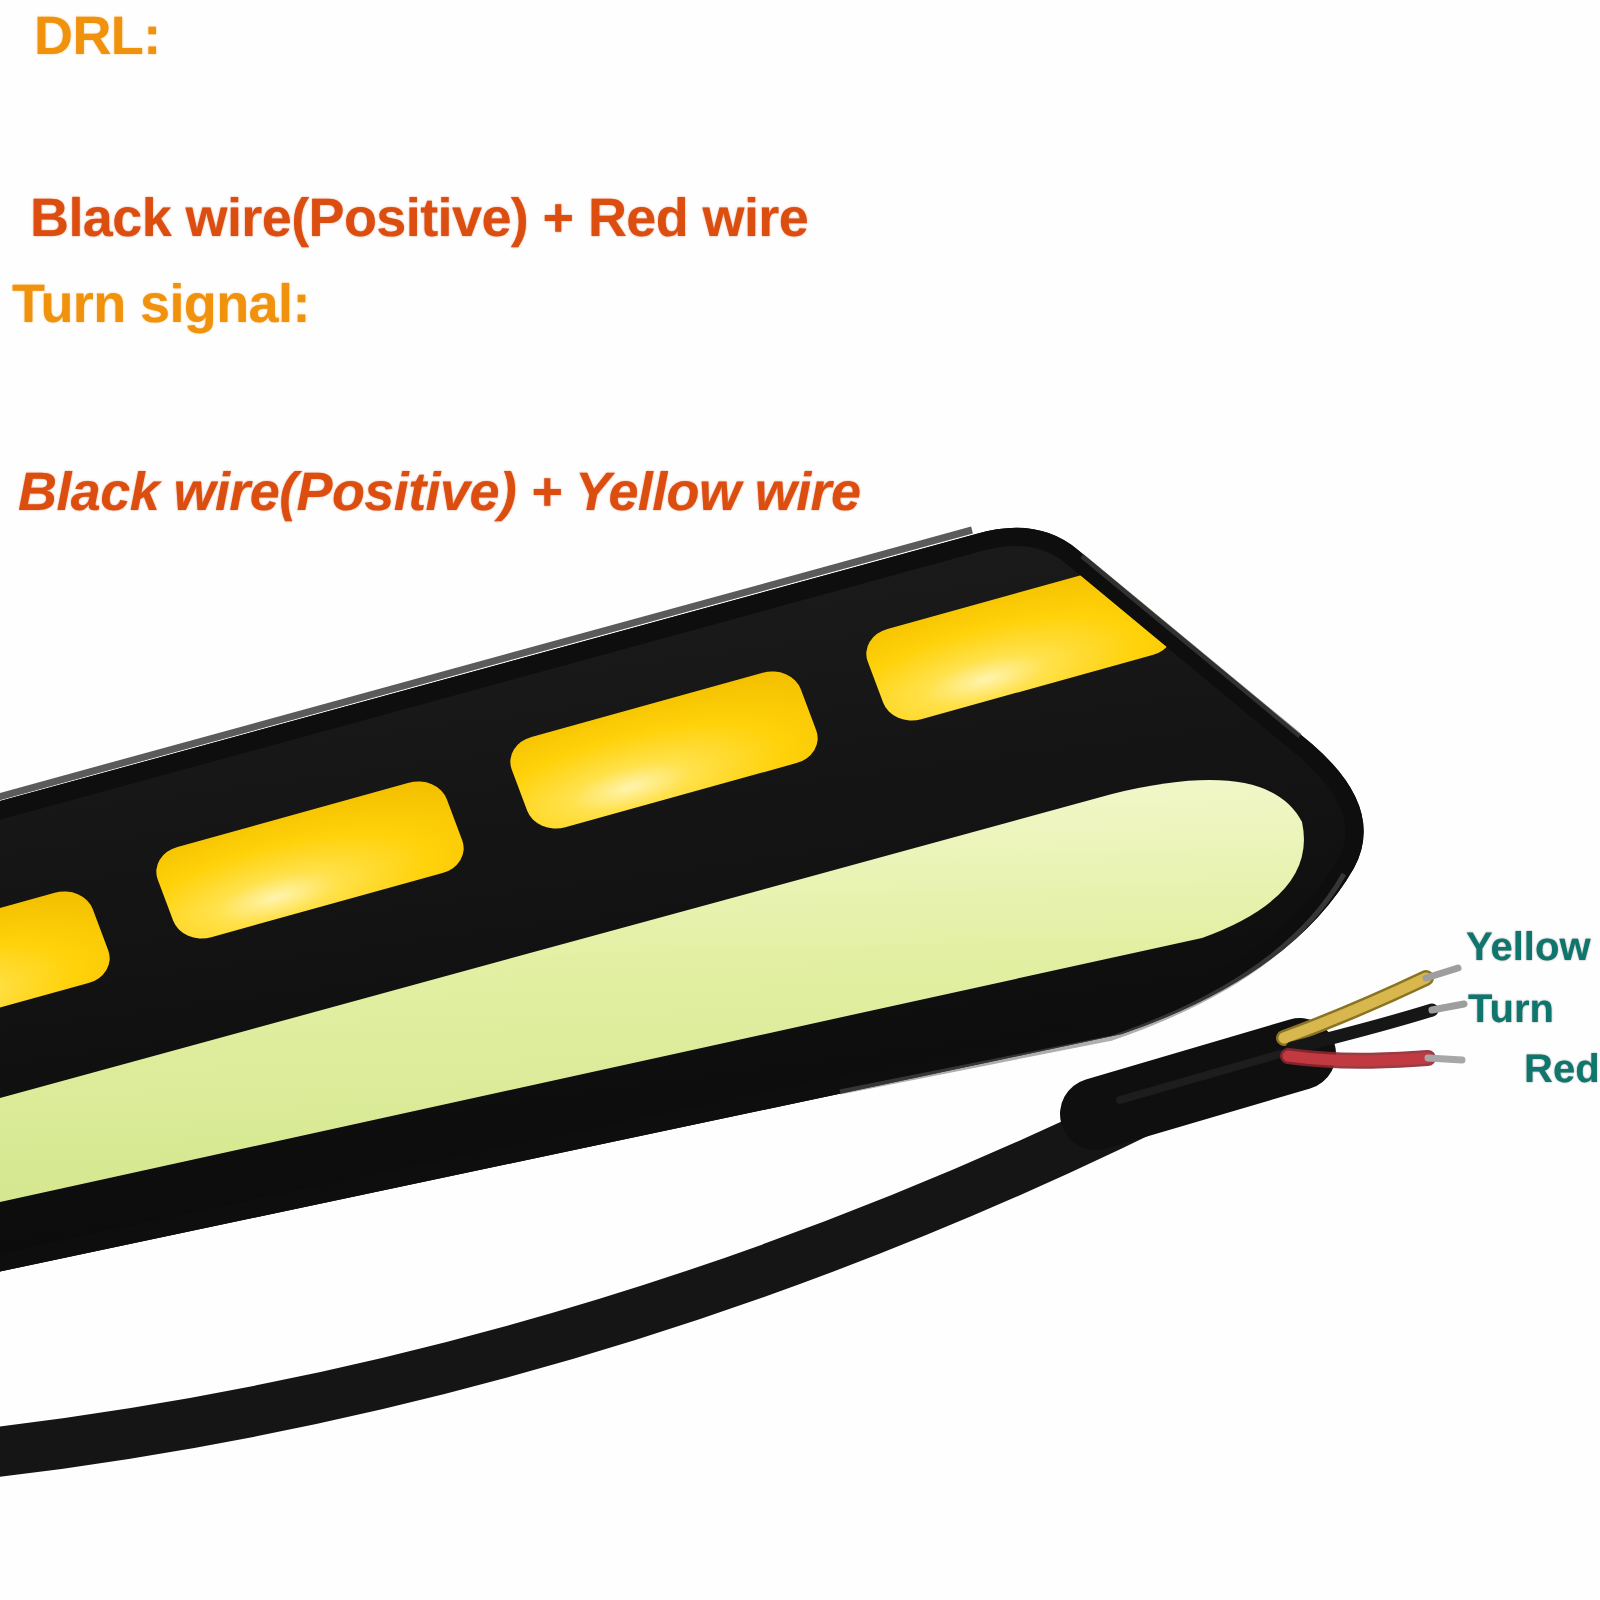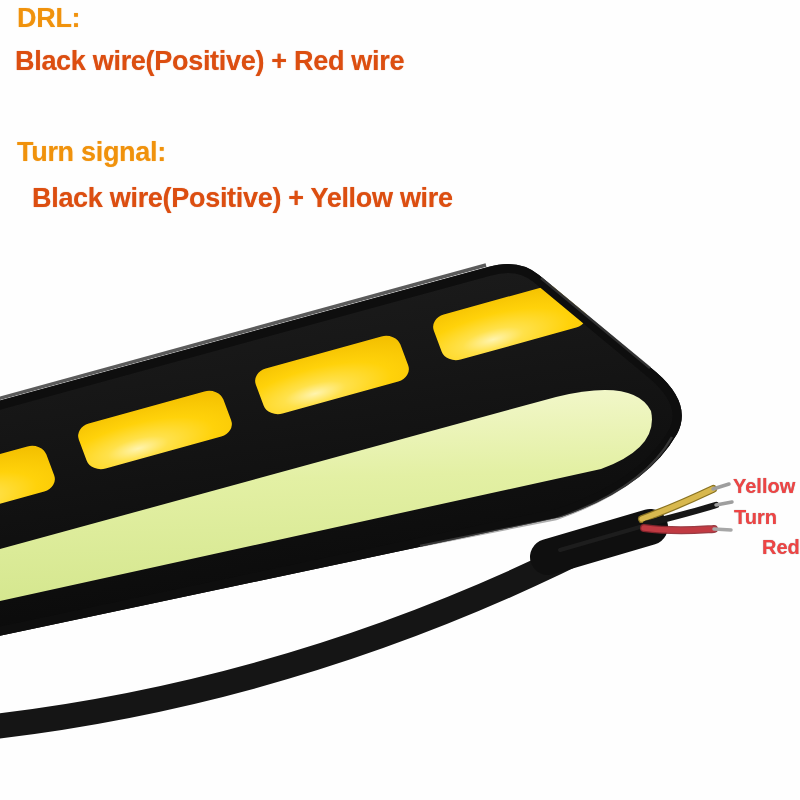--- a/index.html
+++ b/index.html
@@ -6,29 +6,29 @@
   .stage{
     position:relative;width:800px;height:800px;overflow:hidden;
     background:#fefefe;
     font-family:"Liberation Sans",sans-serif;
   }
   .instr{
     position:absolute;white-space:nowrap;font-weight:bold;
     font-size:27px;line-height:1.1;letter-spacing:-0.3px;
   }
   .instr.heading{color:#F0920C;text-shadow:0 0 1px rgba(240,146,12,.55);}
-  .instr.wiring{color:#DC4E10;text-shadow:0 0 1px rgba(200,60,8,.55);}
+  .instr.wiring{color:#DC4E10;text-shadow:0 0 1px rgba(200,60,8,.55);margin-top:48px;}
   #drl-heading{left:17px;top:4px;}
   #drl-wiring{left:15px;top:47px;}
-  #turn-heading{left:17px;top:138px;}
-  #turn-wiring{left:32px;top:184px;}
+  #turn-heading{left:6px;top:138px;}
+  #turn-wiring{left:9px;top:184px;font-style:italic;}
   .artwork{position:absolute;left:0;top:0;width:800px;height:800px;}
   .wire-label{
     position:absolute;white-space:nowrap;font-weight:bold;
-    font-size:20px;color:#ef4444;text-shadow:0 0 1px rgba(0,0,0,.45);margin-top:12px;
+    font-size:20px;color:#0f766e;text-shadow:0 0 1px rgba(0,0,0,.45);
   }
   #label-yellow{left:733px;top:463px;}
   #label-black{left:734px;top:494px;}
   #label-red{left:762px;top:524px;}
 </style>
 </head>
 <body>
 
 <div class="stage">
 

